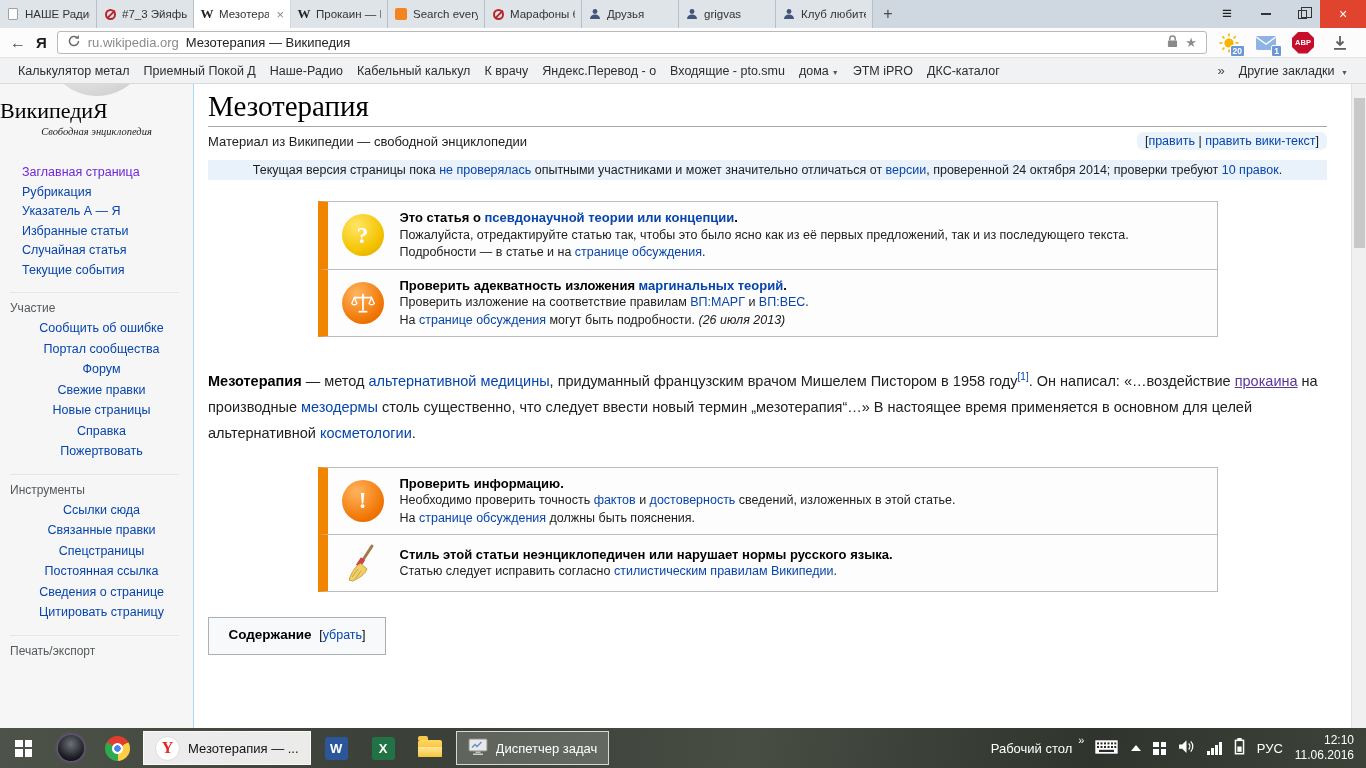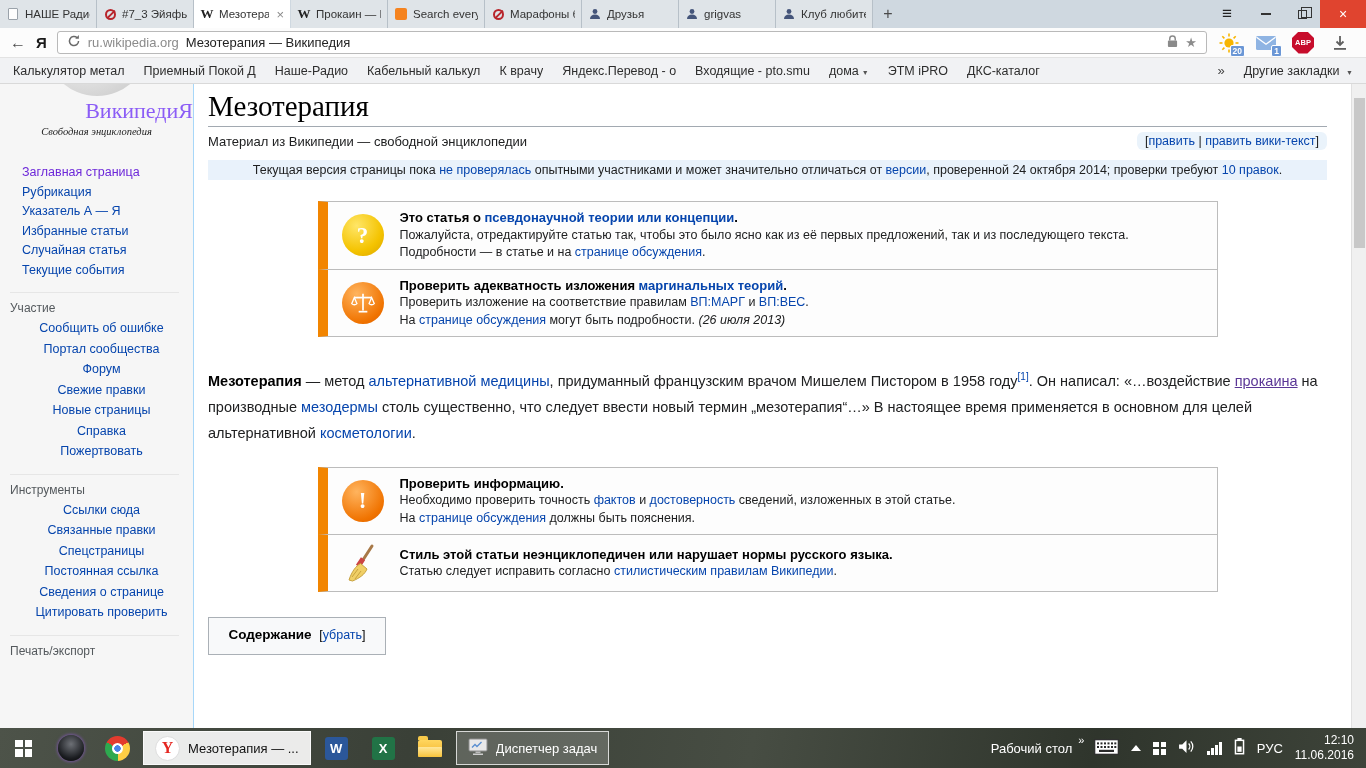--- a/index.html
+++ b/index.html
@@ -42,32 +42,32 @@
   .ext-strip { display:flex; align-items:center; gap:13px; padding-right:4px; }
   .ext { position:relative; width:24px; height:24px; display:flex; align-items:center; justify-content:center; }
   .badge { position:absolute; right:-4px; bottom:-2px; background:#6b97d6; border:1px solid #fff; color:#fff;
            font-size:8.5px; font-weight:bold; line-height:10px; padding:0 2px; border-radius:2px; }
   .abp { width:22px; height:22px; background:#c70d2c; color:#fff; font-weight:bold; font-size:7.5px;
          display:flex; align-items:center; justify-content:center;
          clip-path:polygon(30% 0,70% 0,100% 30%,100% 70%,70% 100%,30% 100%,0 70%,0 30%); }
 
   
   .bookmarks { height:26px; background:#f1f2f4; border-bottom:1px solid #d9d9d9; display:flex; align-items:center;
-               padding:0 13px; gap:19px; font-size:12.5px; color:#2d2d2d; flex:none; white-space:nowrap; }
+               padding:0 18px; gap:14px; font-size:12.5px; color:#2d2d2d; flex:none; white-space:nowrap; }
   .bm { overflow:hidden; max-width:130px; }
   .bm-caret { font-size:7px; color:#555; margin-left:3px; }
   .bm-overflow { margin-left:auto; font-size:13px; color:#444; }
   .bm-other { color:#2d2d2d; }
 
   
   .page { flex:1; display:flex; background:#f6f6f6; overflow:hidden; }
   .sidebar { width:193px; flex:none; overflow:hidden; }
   .globe { width:104px; height:104px; border-radius:50%; margin:-92px auto 2px;
            background:radial-gradient(circle at 38% 32%, #fefefe, #e2e2e2 55%, #c2c2c2); }
-  .logo-title { font-family:"Liberation Serif",serif; font-size:22px; text-align:right; color:#8b5cf6; }
+  .logo-title { font-family:"Liberation Serif",serif; font-size:22px; text-align:left; color:#000000; }
   .logo-sub { font-family:"Liberation Serif",serif; font-style:italic; font-size:10.5px; text-align:center; margin-top:2px; color:#222; }
   .side-nav { margin:26px 0 0 22px; list-style:none; font-size:12.5px; line-height:19.5px; }
   .side-nav a, .side-group a { color:#0645ad; text-decoration:none; cursor:pointer; }
   a.visited { color:#6d28d9; }
   .side-group { margin-top:12px; padding-top:8px; border-top:1px solid #e6e6e6; margin-left:10px; margin-right:14px; }
   .side-group-title { color:#54595d; font-size:12px; margin-bottom:4px; }
   .side-group ul { list-style:none; margin-left:14px; font-size:12.5px; line-height:19.5px;text-align:center; }
   .side-group li { margin-bottom:1px; }
 
   .content { flex:1; background:#fff; border-left:1px solid #a7d7f9; padding:6px 24px 0 14px; overflow:hidden; position:relative; }
@@ -323,21 +323,21 @@
         </ul>
       </div>
       <div class="side-group">
         <div class="side-group-title">Инструменты</div>
         <ul>
           <li><a>Ссылки сюда</a></li>
           <li><a>Связанные правки</a></li>
           <li><a>Спецстраницы</a></li>
           <li><a>Постоянная ссылка</a></li>
           <li><a>Сведения о странице</a></li>
-          <li><a>Цитировать проверить</a></li>
+          <li><a>Цитировать страницу</a></li>
         </ul>
       </div>
       <div class="side-group">
         <div class="side-group-title">Печать/экспорт</div>
       </div>
 
     </aside>
 
     <main class="content">
       <h1 class="article-title">Мезотерапия</h1>

